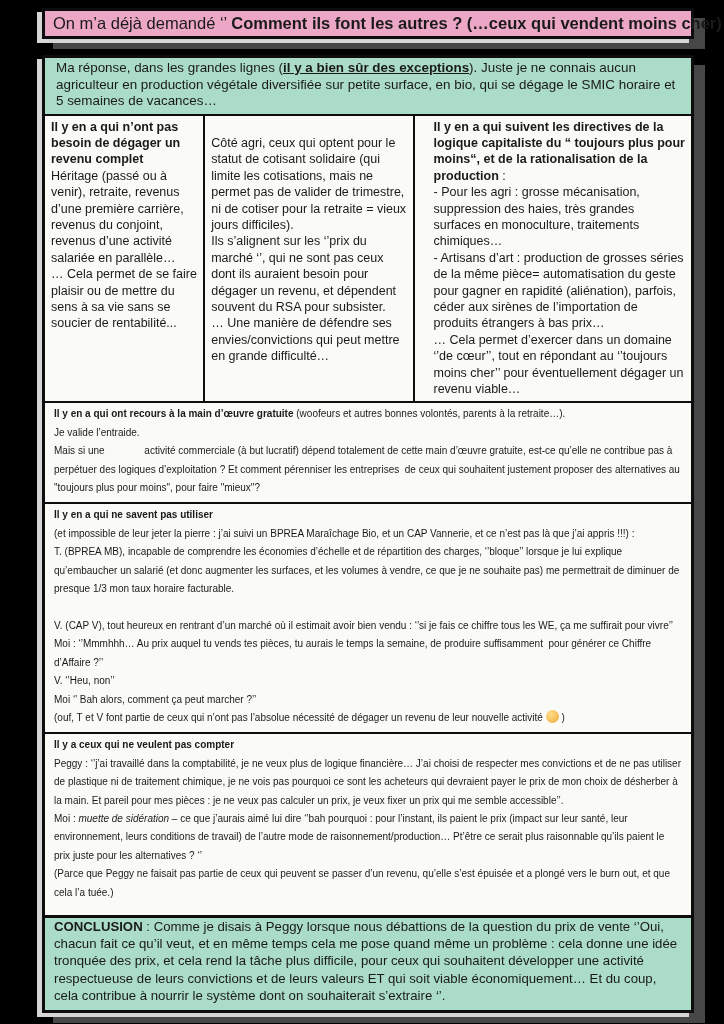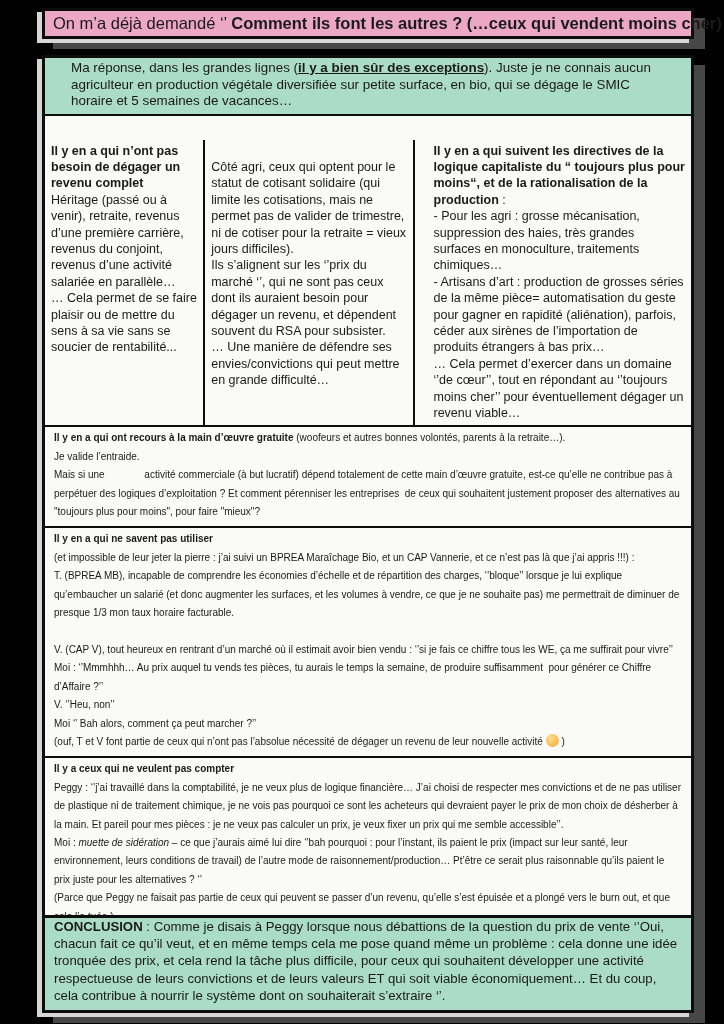--- a/index.html
+++ b/index.html
@@ -32,29 +32,28 @@
     top:915px;min-height:92px;
     background:var(--note_bg,#aadcc7);
     padding:0 9px 6px;
     font-size:13.2px;line-height:17.2px;
     white-space:pre-wrap;
   }
   .cell{white-space:pre-wrap;}
   .intro{
     background:var(--note_bg,#aadcc7);
     border-bottom:2px solid var(--box_border,#0d0d0d);
-    padding:2px 26px 4px;
+    padding:2px 11px 4px;
     font-size:13.4px;line-height:16.5px;
   }
   .cols{display:flex;align-items:stretch;min-height:264px;}
   .col{
     padding:3px 6px 4px;
     font-size:12.5px;line-height:16.4px;
     box-sizing:border-box;
-    margin-top:24px;
   }
   .col1{flex:0 0 24.8%;border-right:2px solid var(--box_border,#0d0d0d);}
   .col2{flex:0 0 32.4%;border-right:2px solid var(--box_border,#0d0d0d);}
   .col3{flex:1 1 auto;padding-left:19px;}
   .section{
     border-top:2px solid var(--box_border,#0d0d0d);
     padding:2px 9px 5px;
     font-size:10px;line-height:18.4px;
   }
   .section-b{min-height:207px;}

